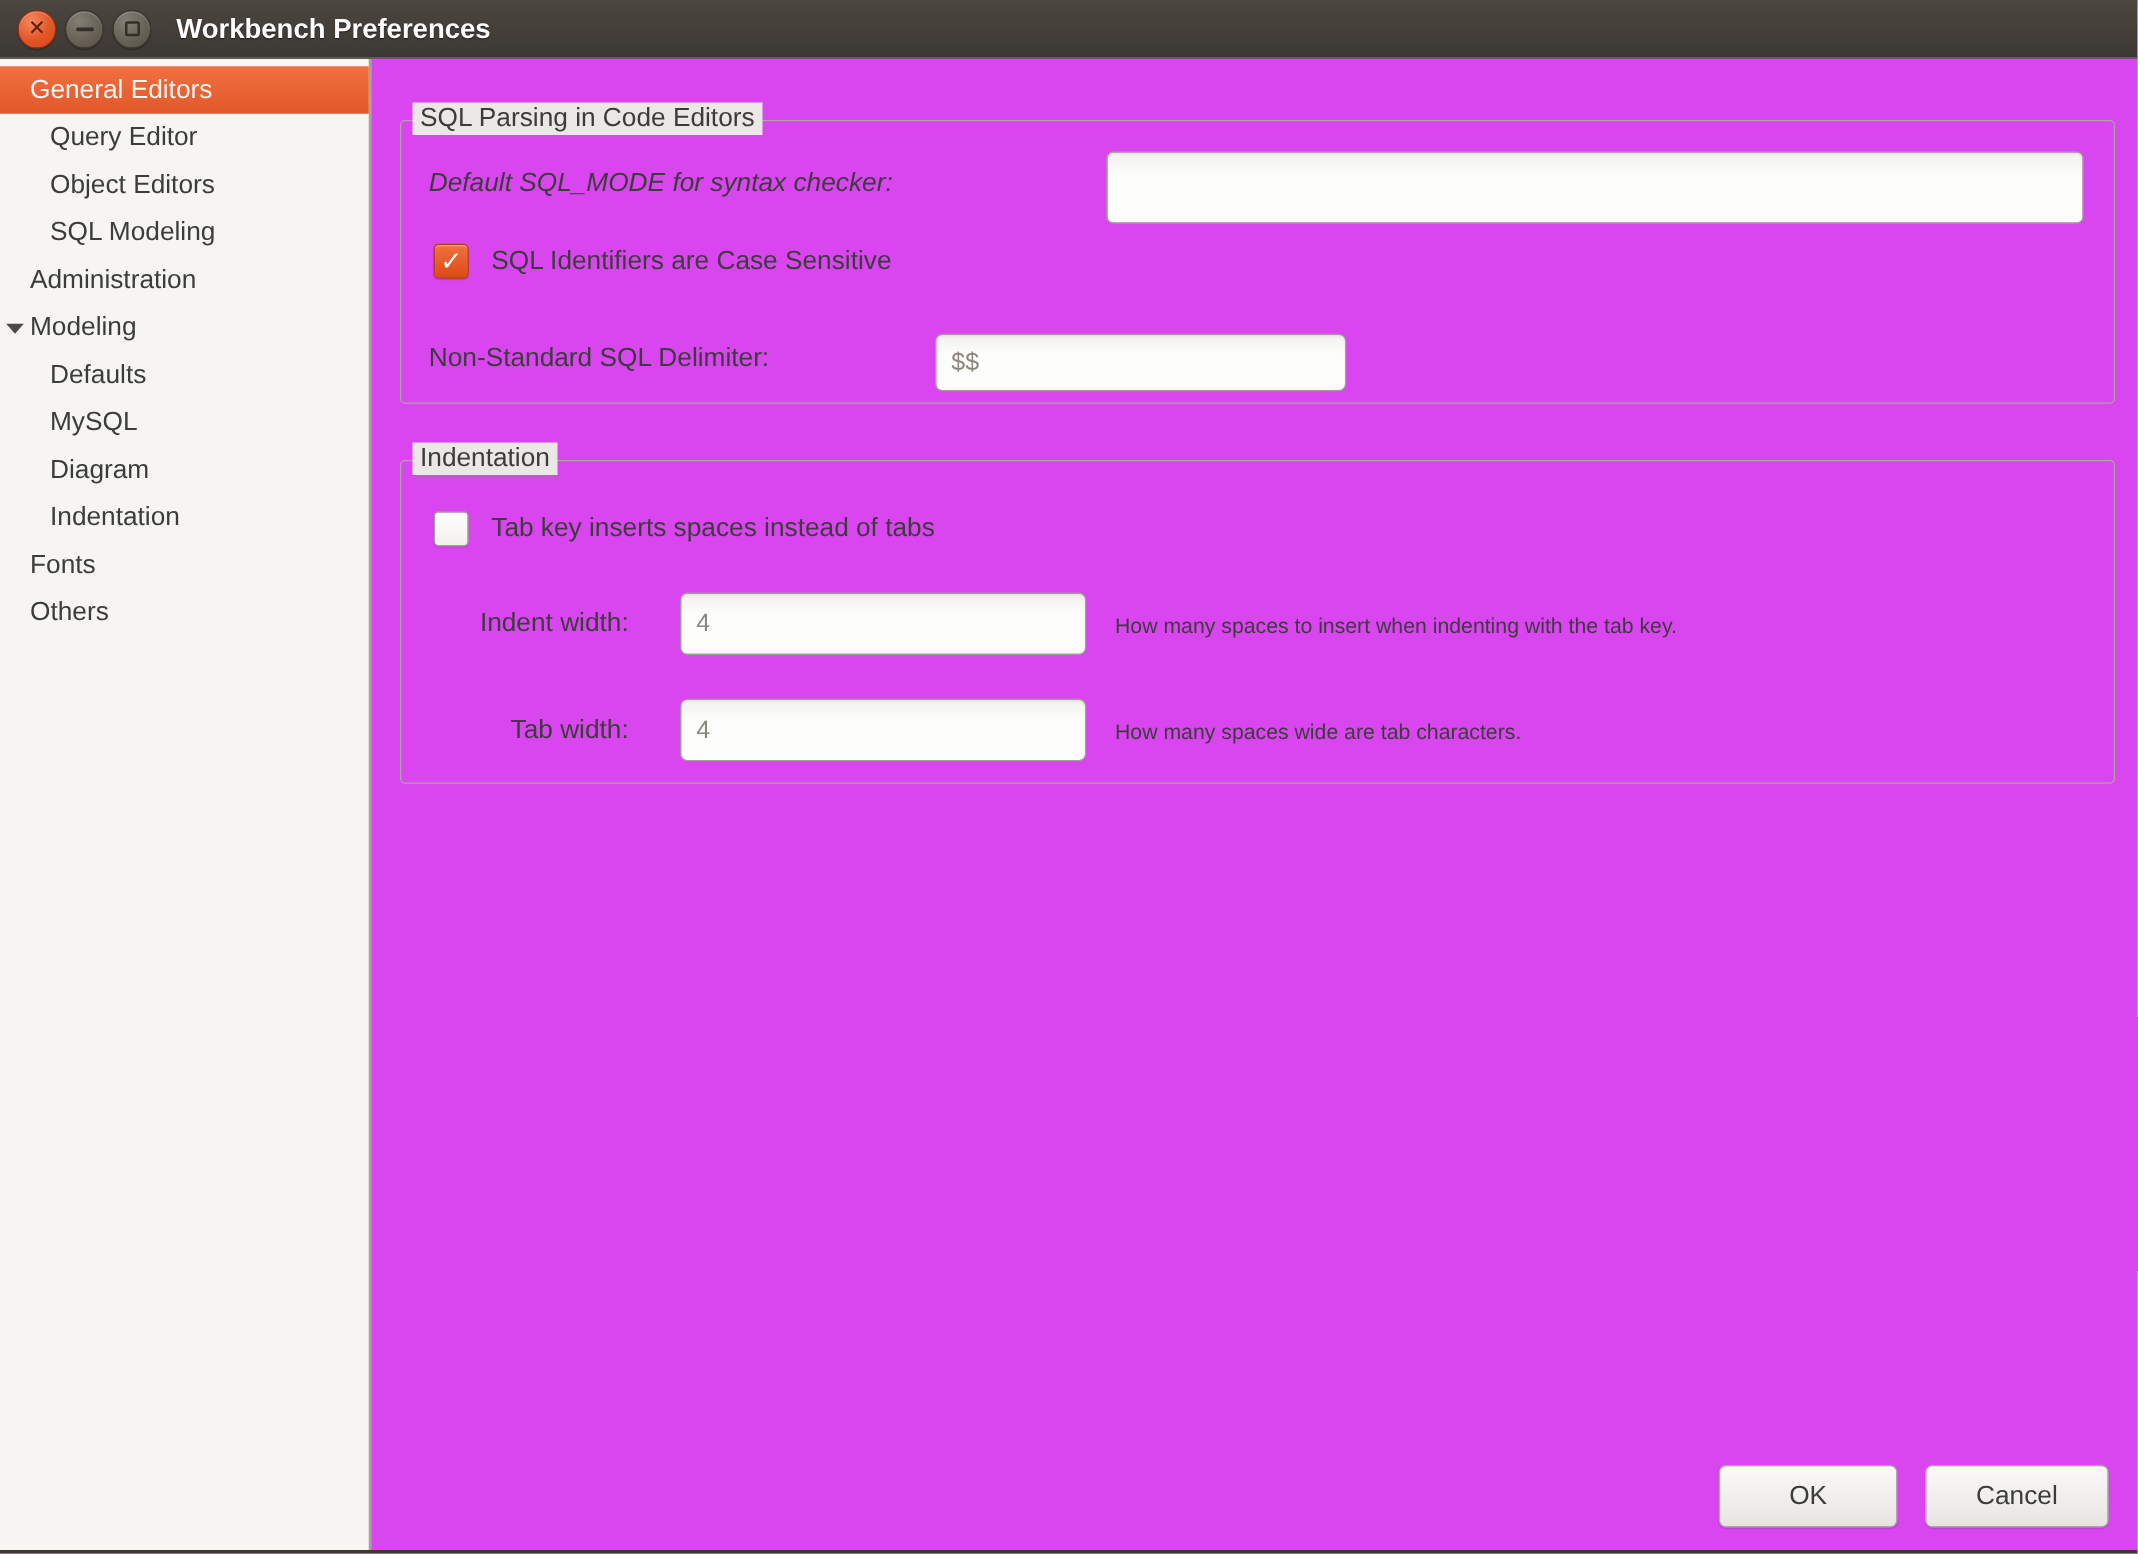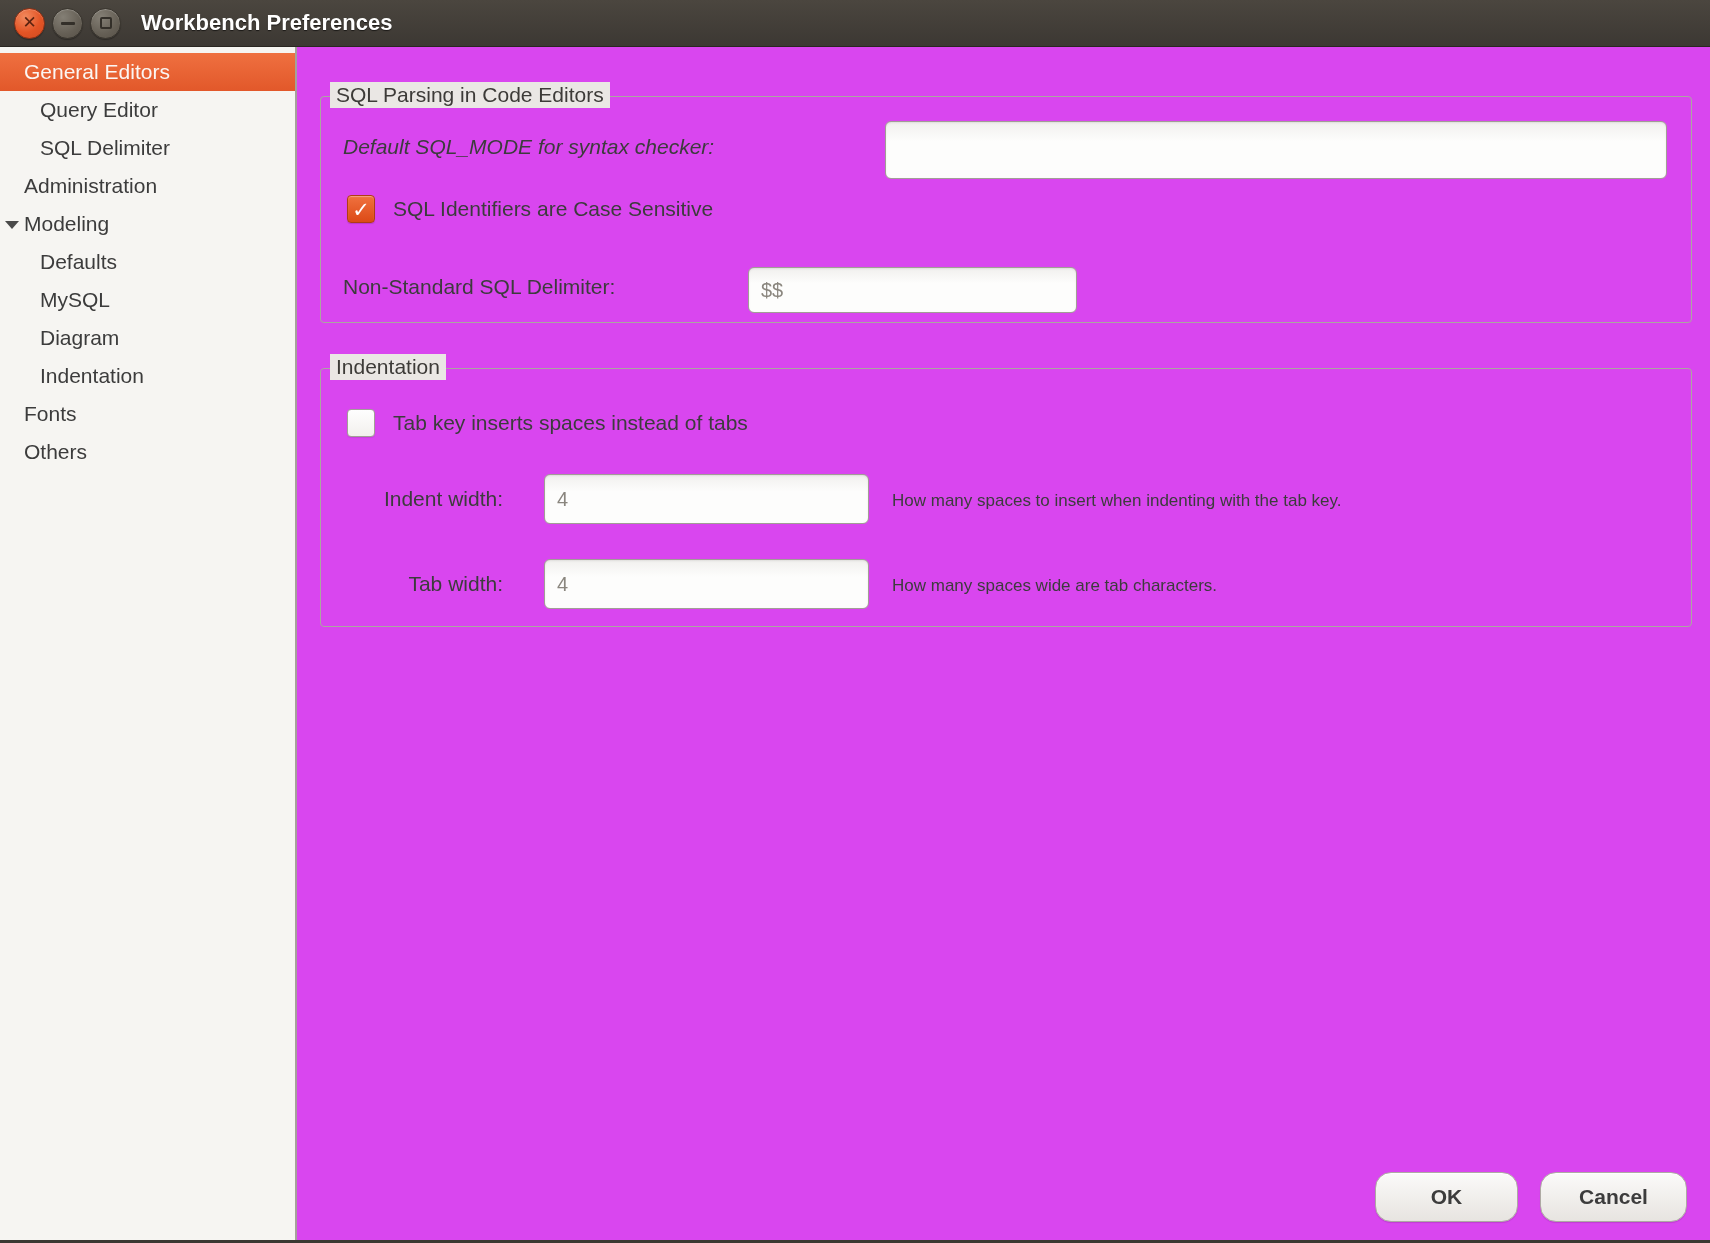--- a/index.html
+++ b/index.html
@@ -110,27 +110,26 @@
   .checkbox.on {
     background:linear-gradient(#f0713f,#dc4a16);
     border:1px solid #b03d14;
     box-shadow:inset 0 1px 1px rgba(255,255,255,.35), 0 1px 1px rgba(0,0,0,.15);
   }
   .checkbox.on .tick { color:#ffffff; font-size:21px; font-weight:bold; line-height:1; }
 
   
   .btn {
     position:absolute; top:1125px; height:50px;
-    border:1px solid #aeaaa3; border-radius:16px;
+    border:1px solid #aeaaa3; border-radius:6px;
     background:linear-gradient(#fbfaf9,#e7e4e0);
     box-shadow:inset 0 1px 0 rgba(255,255,255,.8), 0 1px 1px rgba(0,0,0,.12);
     font-size:21px; color:#3c3c3c;
     display:flex; align-items:center; justify-content:center;
     cursor:default;
-    font-weight:bold;
   }
   .btn.ok     { right:192px; width:143px; }
   .btn.cancel { right:23px;  width:147px; }
 
   .bottom-edge {
     position:absolute; left:0; right:0; bottom:0; height:3px;
     background:#3b3832;
   }
 </style>
 </head>
@@ -152,21 +151,24 @@
 <div class="content">
 
   <div class="sidebar">
     <div class="side-item sel">
       <span class="lbl">General Editors</span>
     </div>
     <div class="side-item sub">
       <span class="lbl">Query Editor</span>
     </div>
     <div class="side-item sub">
-      <span class="lbl">SQL Delimiter</span>
+      <span class="lbl">Object Editors</span>
+    </div>
+    <div class="side-item sub">
+      <span class="lbl">SQL Modeling</span>
     </div>
     <div class="side-item">
       <span class="lbl">Administration</span>
     </div>
     <div class="side-item">
       <span class="caret"></span>
       <span class="lbl">Modeling</span>
     </div>
     <div class="side-item sub">
       <span class="lbl">Defaults</span>

